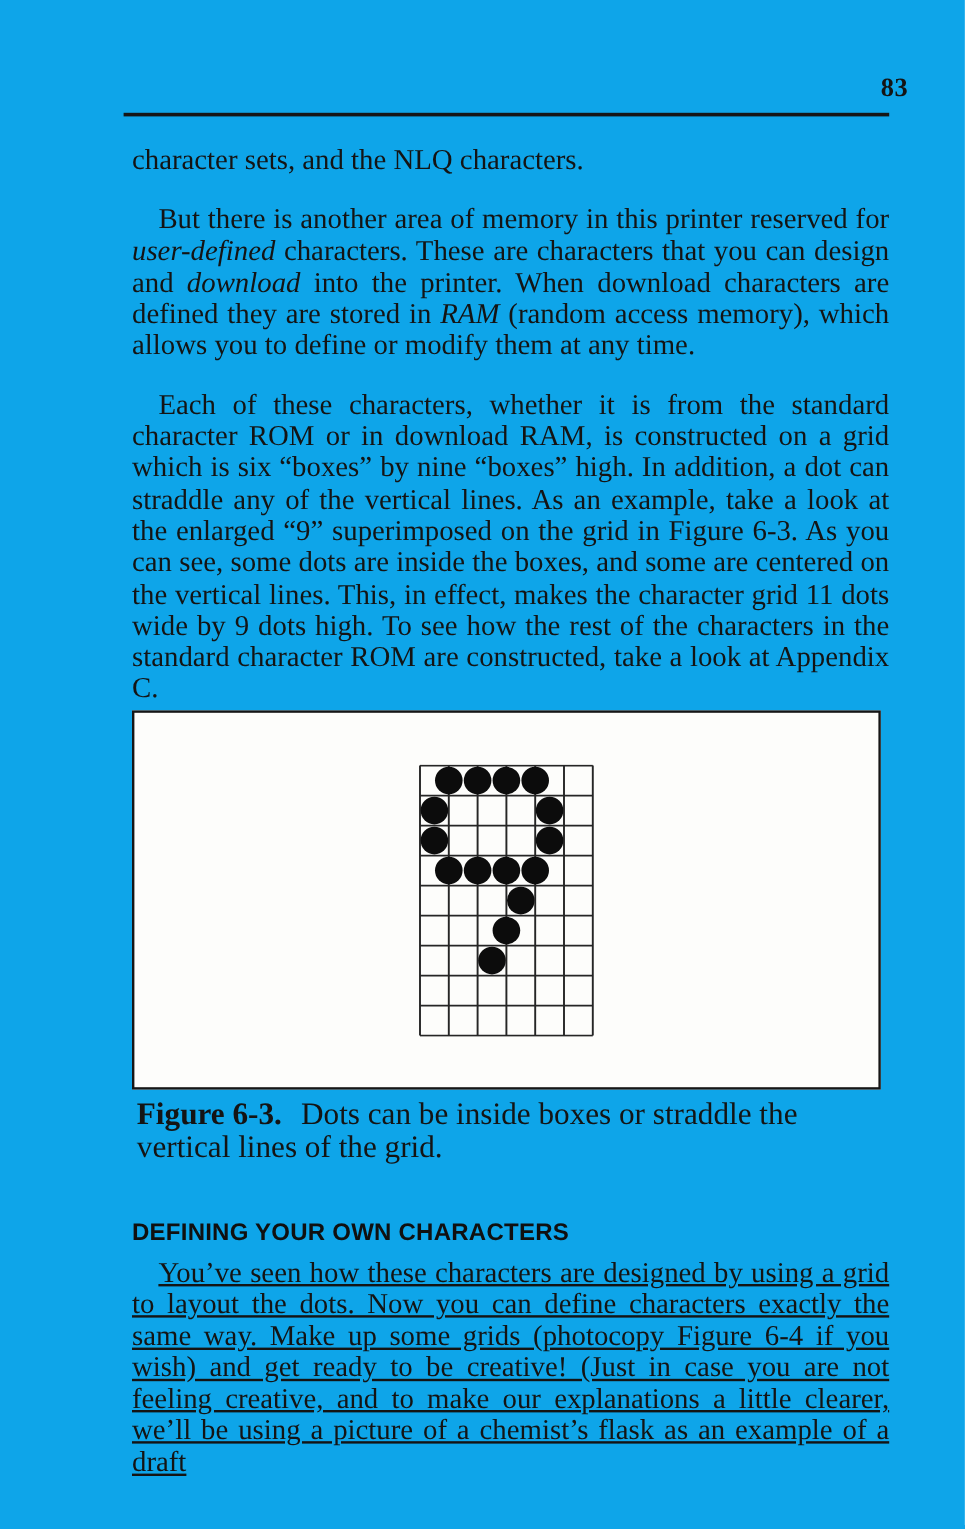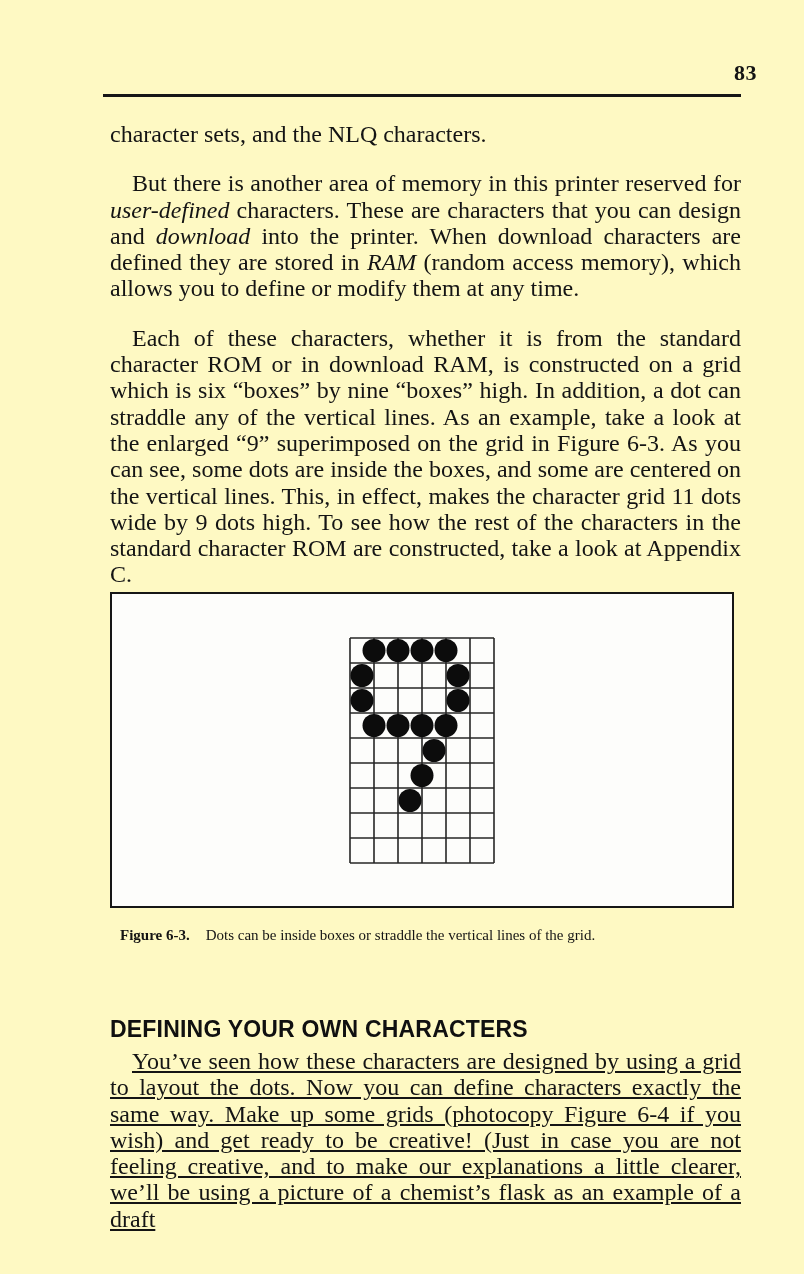--- a/index.html
+++ b/index.html
@@ -1,19 +1,19 @@
 <!DOCTYPE html>
 <html><head>
 <meta charset="utf-8">
 <style>
   html,body { margin:0; padding:0; }
   .page {
     position:relative;
     width:804px; height:1274px;
-    background:#fef9c3;
+    background:#0ea5e9;
     font-family:"Liberation Serif", serif;
     color:#141414;
     overflow:hidden;
   }
   .pageno {
     position:absolute; top:60px; right:47px;
     font-size:22px; font-weight:bold; letter-spacing:0.5px;
   }
   .top-rule {
     position:absolute; top:94px; left:103px;
@@ -29,26 +29,26 @@
   }
   .para.indent { text-indent:22px;margin-top:23px; }
   .figure-box {
     position:absolute; top:592px; left:110px;
     width:620px; height:312px;
     border:2px solid #161616;
     background:#fdfdfb;
     display:flex; align-items:center; justify-content:center;
   }
   .caption { position:absolute; top:912px; left:110px; width:631px; }
-  .caption p { margin:10px; font-size:15px; line-height:26.5px; }
+  .caption p { margin:4px; font-size:26px; line-height:26.5px; }
   .cap-label { font-weight:bold; margin-right:16px; }
   .section-heading {
     position:absolute; top:1016px; left:110px;
     font-family:"Liberation Sans", sans-serif;
-    font-weight:bold; font-size:23px; letter-spacing:0.2px;
+    font-weight:bold; font-size:20px; letter-spacing:0.2px;
     color:#101010;
     text-align:right;
   }
 </style>
 </head>
 <body>
 
 <div class="page">
 
   <div class="pageno">83</div>

